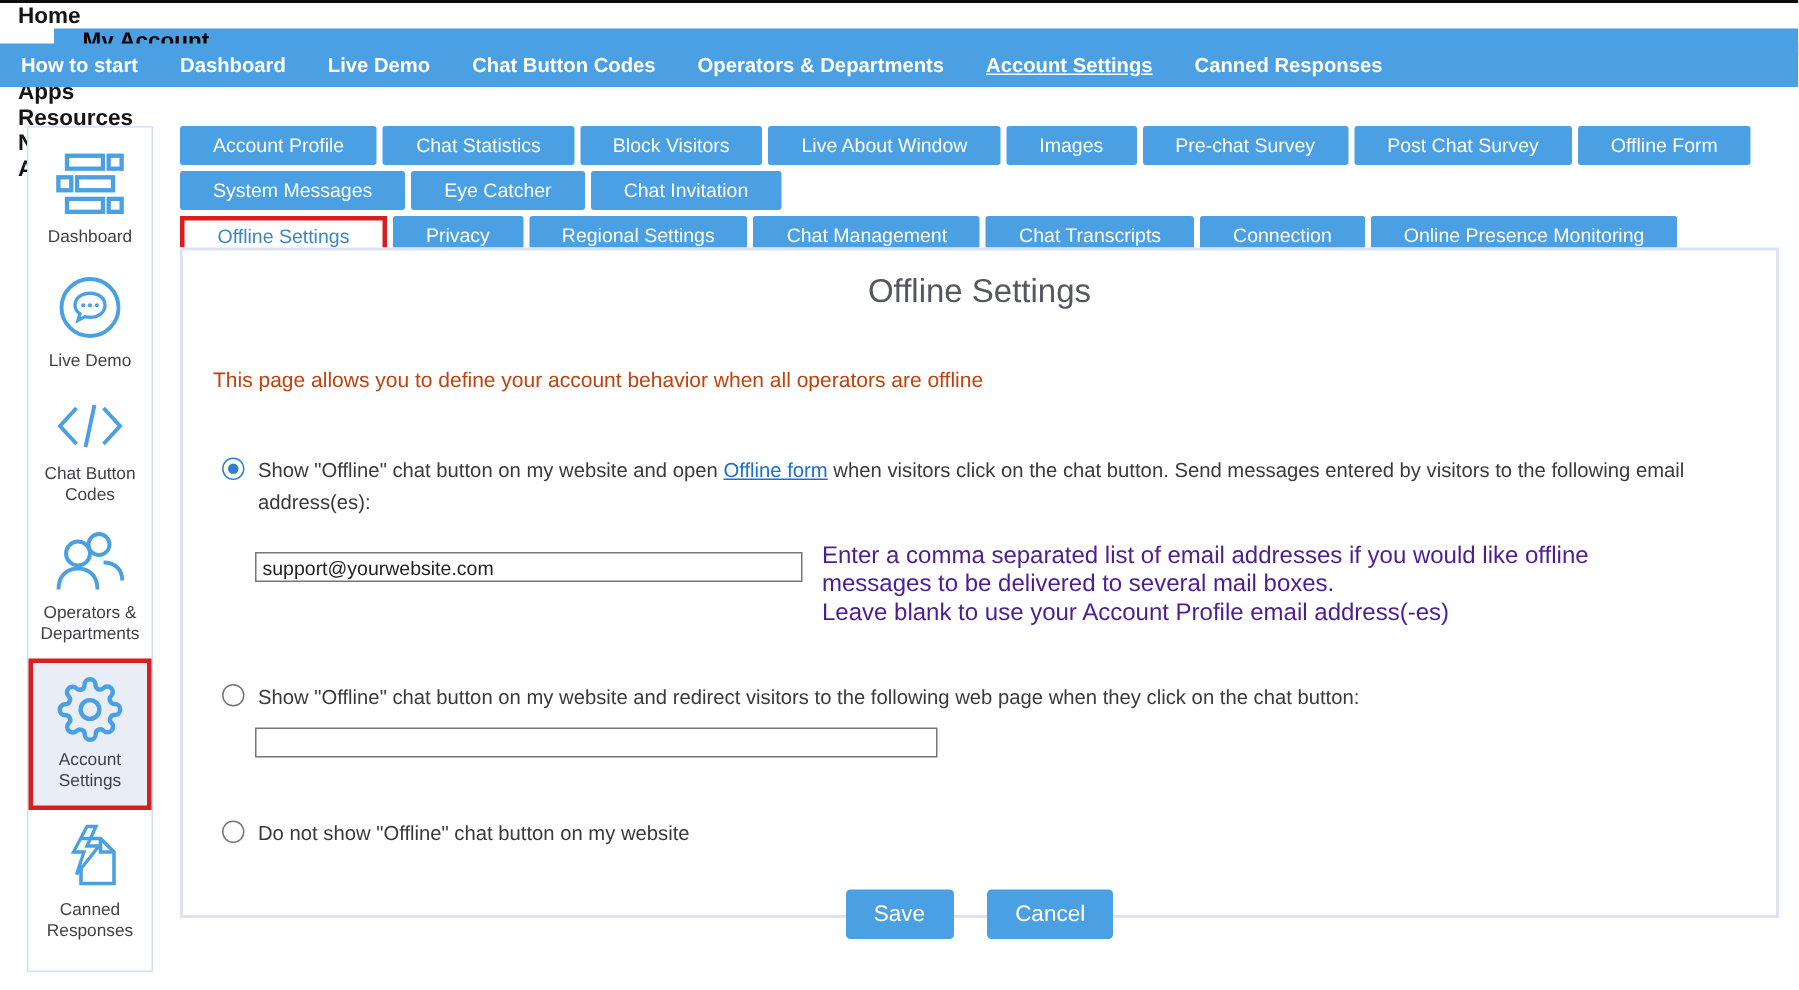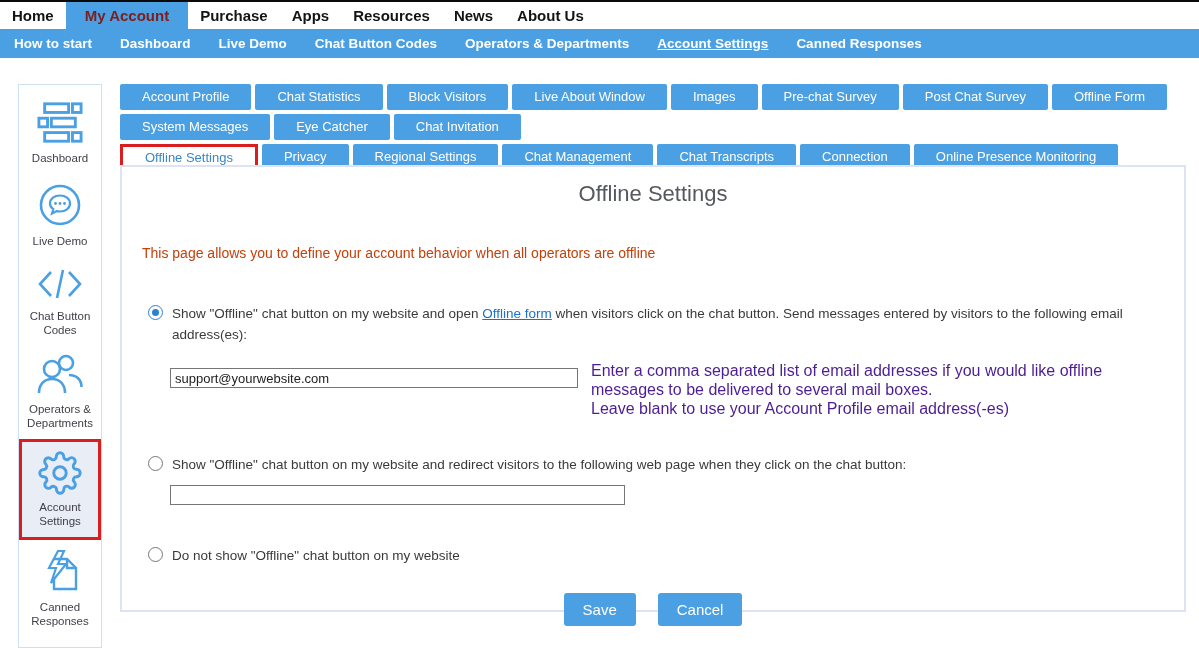--- a/index.html
+++ b/index.html
@@ -2,24 +2,24 @@
 <html><head>
 <meta charset="utf-8">
 <style>
   * { margin:0; padding:0; box-sizing:border-box; }
   html,body { background:#ffffff; }
   body { font-family:"Liberation Sans","DejaVu Sans",sans-serif; }
   #app { position:relative; width:1199px; height:660px; background:#fff; overflow:hidden; }
 
   
   .topnav { position:absolute; left:0; top:0; width:1199px; height:29px;
-            background:#fff; border-top:2px solid #0a0a0a; display:flex; align-items:stretch; }
+            background:#fff; border-top:2px solid #0a0a0a; display:flex; align-items:stretch;flex-direction:column; }
   .topnav-item { display:flex; align-items:center; padding:0 12px; font-size:15px;
                  font-weight:bold; color:#141414; cursor:pointer; }
-  .topnav-item.active { background:#4aa0e2; color:#7f1d1d; padding:0 19px; }
+  .topnav-item.active { background:#4aa0e2; color:#000000; padding:0 19px;margin-left:36px; }
 
   
   .subnav { position:absolute; left:0; top:29px; width:1199px; height:29px;
             background:#4aa0e2; display:flex; align-items:center; }
   .subnav-item { padding:0 14px; font-size:13.5px; font-weight:bold; color:#fff; cursor:pointer; }
   .subnav-item.active { text-decoration:underline; }
 
   
   .sidebar { position:absolute; left:18px; top:84px; width:84px; height:564px;
              background:#fff; border:1px solid #cfe0f5; display:flex; flex-direction:column;
@@ -51,21 +51,21 @@
            margin:2px 9px 0 6px; background:#fff; cursor:pointer; position:relative; }
   .radio.checked { border:1px solid #2f7fd0; }
   .radio.checked::after { content:""; position:absolute; left:3px; top:3px; width:7px; height:7px;
            border-radius:50%; background:#2f7fd0; }
   .opt-label { font-size:13.5px; color:#3a3a3a; line-height:21px; max-width:990px; }
   .opt-link { color:#1e6fd0; text-decoration:underline; cursor:pointer; }
 
   .email-row { display:flex; align-items:flex-start; margin-top:16px; margin-left:28px; }
   .text-input { height:20px; border:1px solid #767676; background:#fff; font-size:13px;
                 color:#222; padding:0 4px; font-family:"Liberation Sans",sans-serif; }
-  .email-input { width:408px; margin-top:7px; }
+  .email-input { width:365px; margin-top:7px; }
   .hint { margin-left:13px; font-size:16px; color:#4c1d95; line-height:19px; max-width:540px; }
   .url-input { display:block; width:455px; margin:10px 0 0 28px; }
 
   .btn-row { display:flex; justify-content:center; gap:22px; margin-top:27px; }
   .btn { background:#4aa0e2; color:#fff; border:none; font-size:15px; border-radius:3px;
          height:33px; padding:0 19px; cursor:pointer; font-family:"Liberation Sans",sans-serif; }
 </style>
 </head>
 <body>
 

